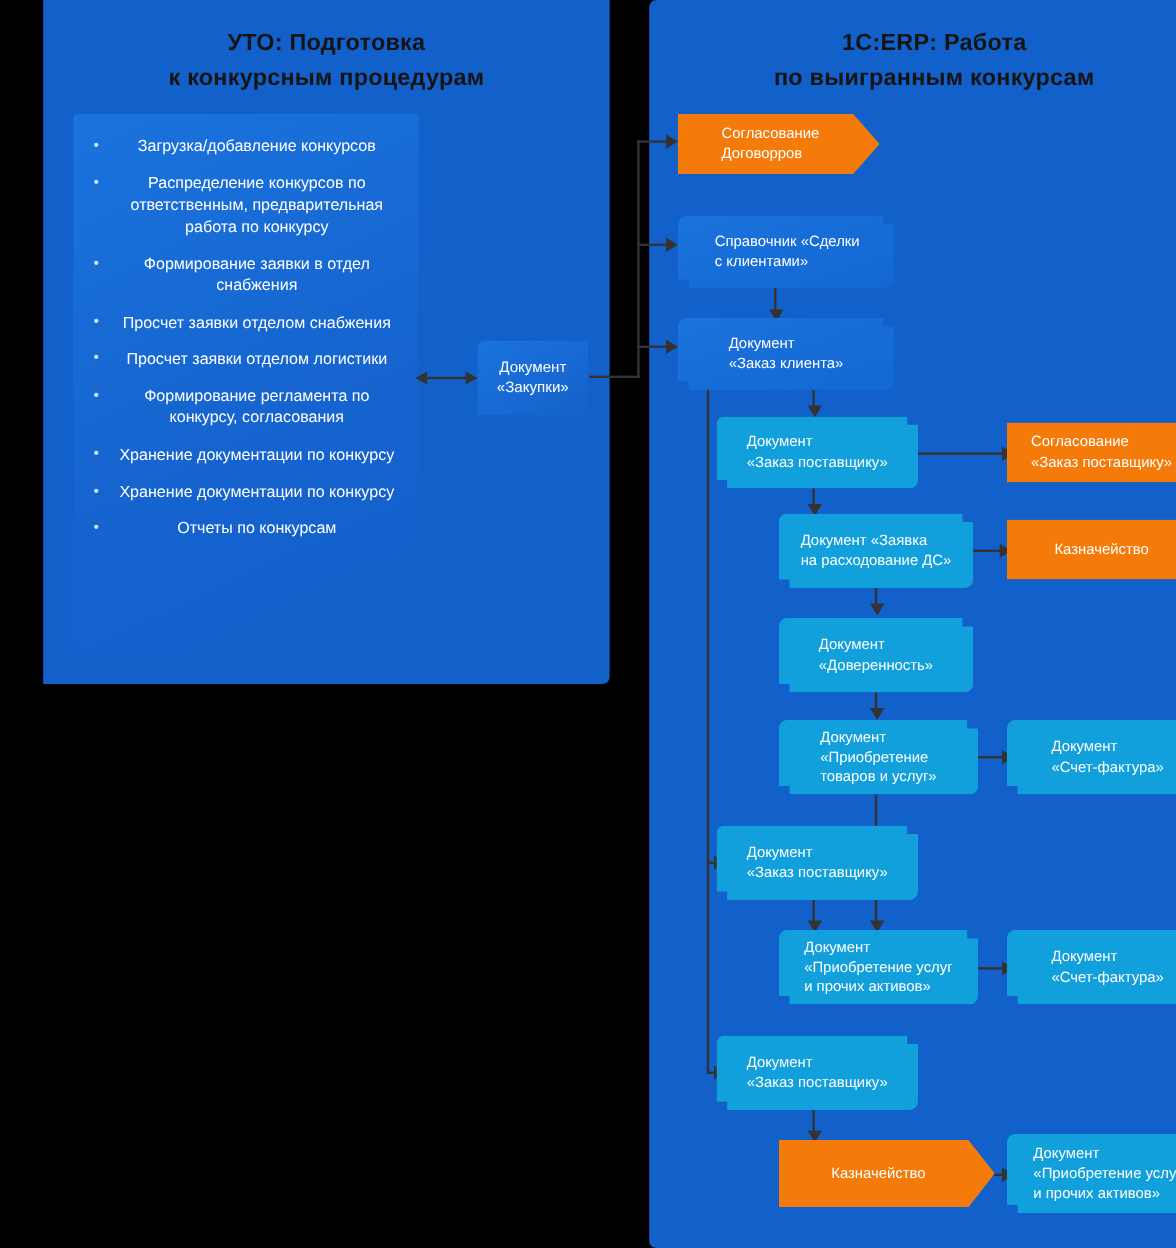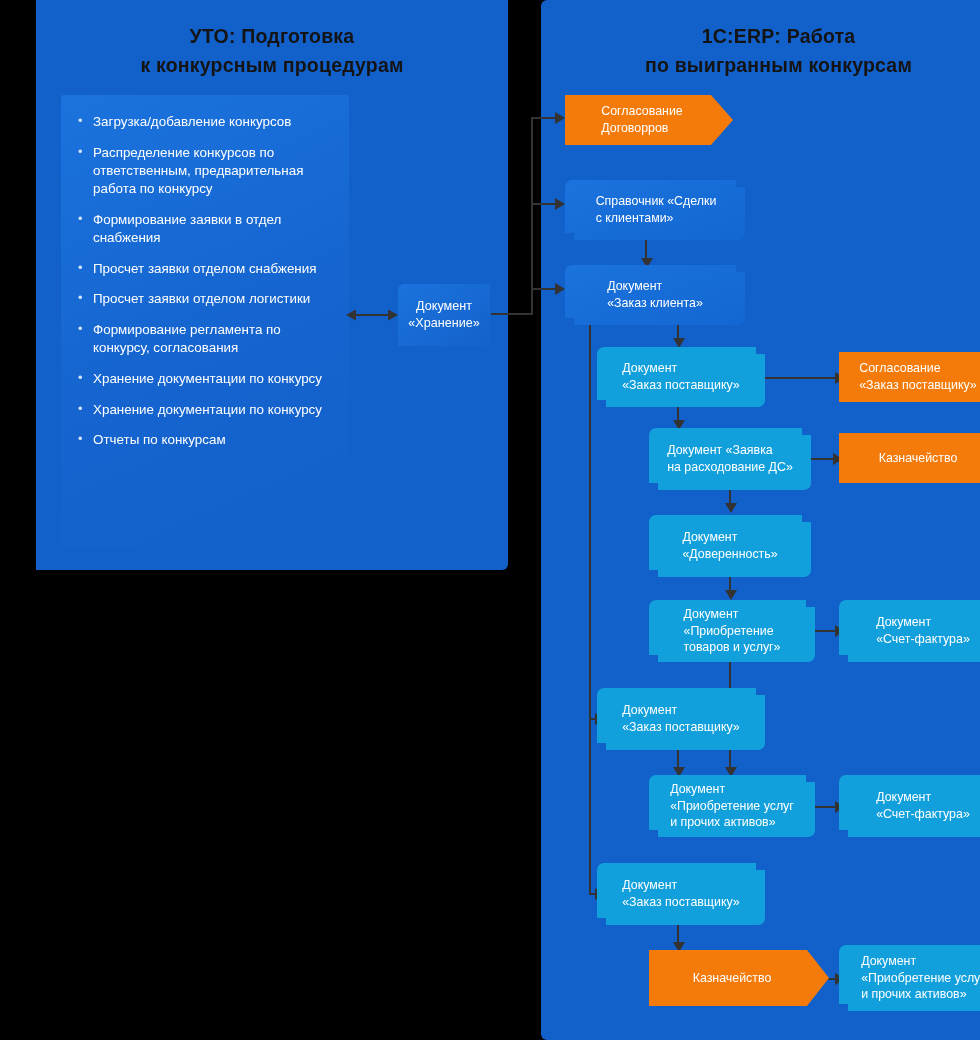--- a/index.html
+++ b/index.html
@@ -17,21 +17,21 @@
       letter-spacing:.2px;white-space:pre-line;}
   #title-left{top:22px;}
   #title-right{top:22px;}
 
   
   #list-card{position:absolute;left:25px;top:95px;width:288px;height:452px;
       background:linear-gradient(155deg,#1b73dd 0%,#1564cf 55%,#1260ca 100%);
       border-radius:3px;}
   #list-card ul{list-style:none;margin:0;padding:18px 14px 0 14px;}
   #list-card li{position:relative;color:#ffffff;font-size:13.4px;line-height:18.2px;
-      padding-left:18px;margin-bottom:12.5px;}
+      padding-left:18px;margin-bottom:12.5px;text-align:center;}
   #list-card li:before{content:"•";position:absolute;left:3px;top:-1px;
       color:#cfe2f8;font-size:13px;}
 
   
   #node-zakupki{position:absolute;left:362px;top:284px;width:92px;height:62px;
       background:linear-gradient(145deg,#1b73dd,#1461cb);
       border-radius:6px 0 6px 0;
       display:flex;align-items:center;justify-content:center;text-align:center;
       color:#fff;font-size:12.6px;line-height:17px;}
 
@@ -95,21 +95,21 @@
     </div>
 
     <svg id="biarrow" viewBox="0 0 52 14">
       <line x1="8" y1="7" x2="44" y2="7" stroke="#333333" stroke-width="2"></line>
       <polygon points="0,7 10,1.5 10,12.5" fill="#333333"></polygon>
       <polygon points="52,7 42,1.5 42,12.5" fill="#333333"></polygon>
     </svg>
 
     <div id="node-zakupki">
       <span>Документ
-«Хранение»</span>
+«Закупки»</span>
     </div>
   </div>
 
   <div class="panel" id="panel-right">
     <div class="panel-title" id="title-right">1C:ERP: Работа
 по выигранным конкурсам</div>
 
     <div class="ln lnh" style="left:-50px;top:313px;width:42px;"></div>
     <div class="ln lnv" style="left:-10px;top:117px;height:198px;"></div>
 

